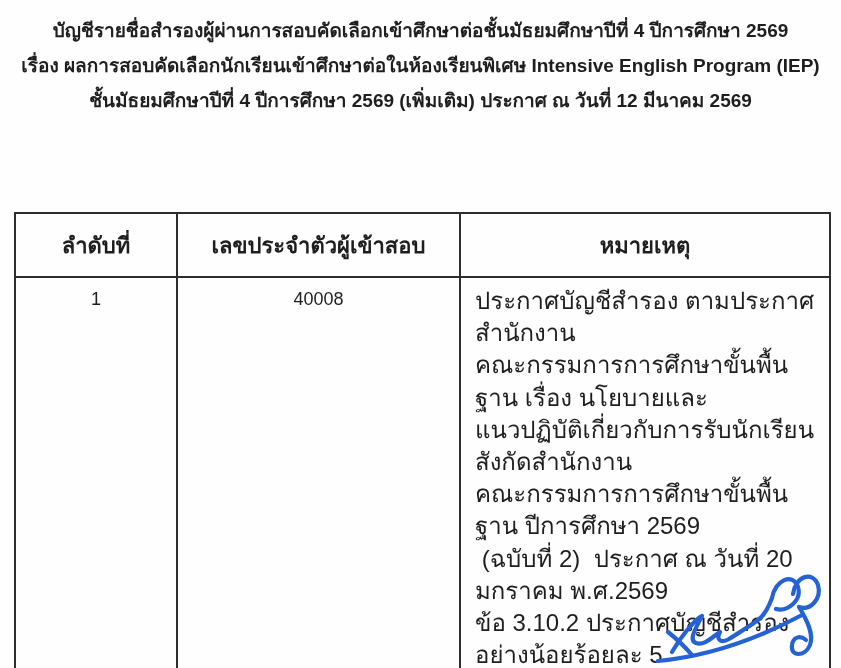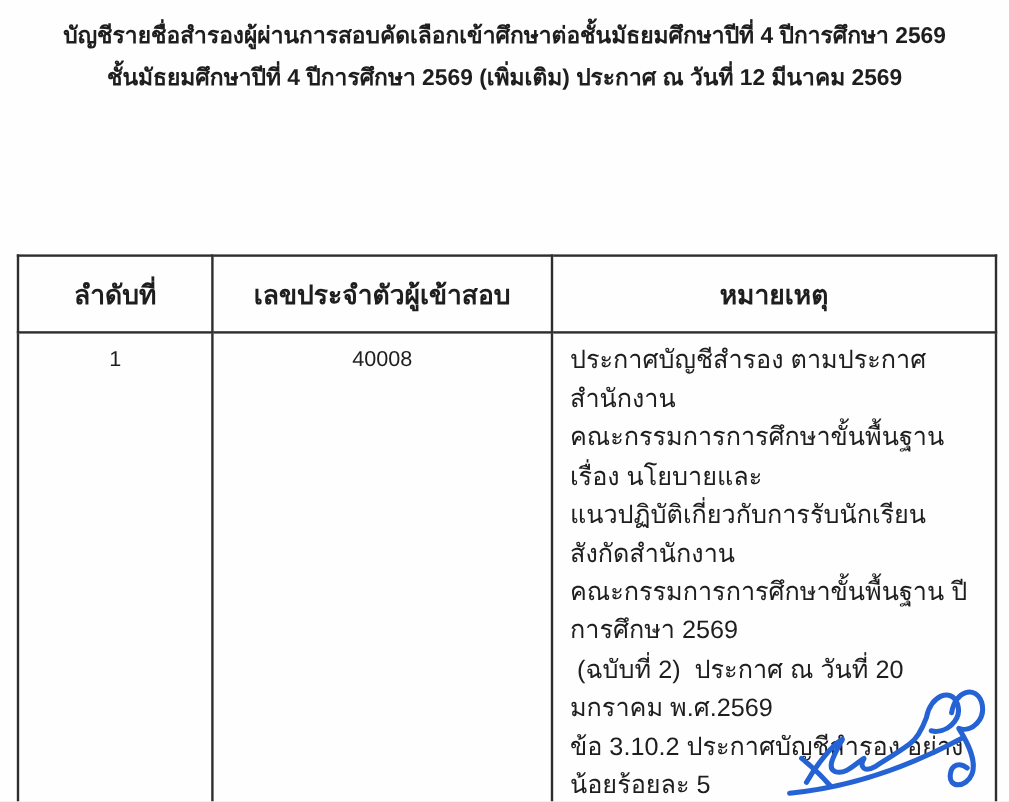--- a/index.html
+++ b/index.html
@@ -69,39 +69,40 @@
   }
   td.cell-center {
     text-align: center;
     padding-top: 11px;
   }
   td.cell-remark {
     padding: 7px 6px 4px 14px;
   }
   .remark-line {
     line-height: 32.2px;
-    font-size: 21px;
+    font-size: 24px;
     white-space: pre-wrap;
   }
   .signature {
     position: absolute;
     left: 650px;
     top: 560px;
     width: 188px;
     height: 106px;
     pointer-events: none;
   }
 </style>
 </head>
 <body>
 
 <div class="doc">
 
   <div class="title-block">
     <div class="title-line">บัญชีรายชื่อสำรองผู้ผ่านการสอบคัดเลือกเข้าศึกษาต่อชั้นมัธยมศึกษาปีที่ 4 ปีการศึกษา 2569</div>
+    <div class="title-line">เรื่อง ผลการสอบคัดเลือกนักเรียนเข้าศึกษาต่อในห้องเรียนพิเศษ Intensive English Program (IEP)</div>
     <div class="title-line">ชั้นมัธยมศึกษาปีที่ 4 ปีการศึกษา 2569 (เพิ่มเติม) ประกาศ ณ วันที่ 12 มีนาคม 2569</div>
   </div>
 
 
   <table class="doc-table">
     <colgroup>
       <col class="c1">
       <col class="c2">
       <col class="c3">
     </colgroup>

